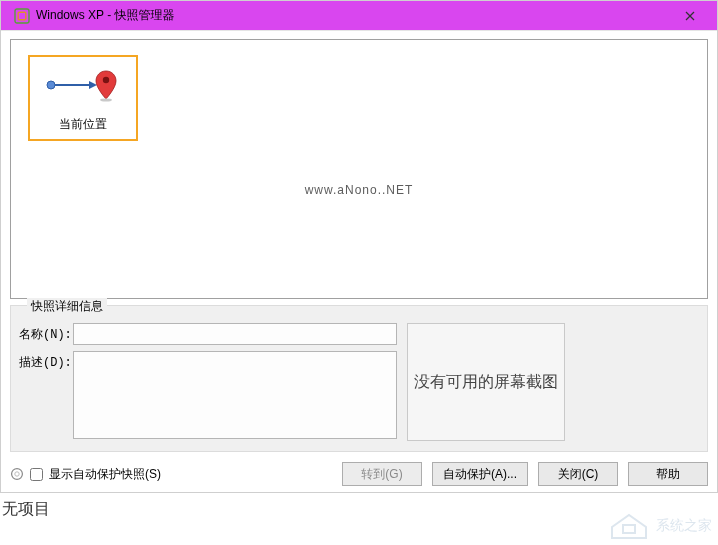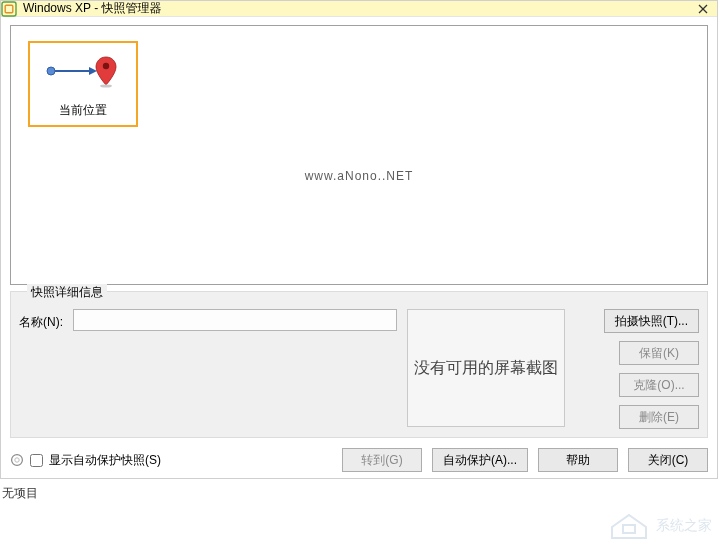--- a/index.html
+++ b/index.html
@@ -12,26 +12,26 @@
     width: 718px;
     height: 545px;
     overflow: hidden;
   }
   .window {
     width: 718px;
     border: 1px solid #cfcfcf;
     background: #fff;
   }
   .titlebar {
-    height: 16px;
+    height: 30px;
     display: flex;
     align-items: center;
-    padding: 0 0;
+    padding: 0 13px;
     border-bottom: 1px solid #e5e5e5;
-    background: #fef9c3;
+    background: #d946ef;
   }
   .titlebar .app-icon {
     width: 16px; height: 16px;
     margin-right: 6px;
     display: inline-flex; align-items: center; justify-content: center;
   }
   .titlebar .title { flex: 1 1 auto; font-size: 12px; }
   .titlebar .close {
     width: 28px; height: 20px;
     display: inline-flex; align-items: center; justify-content: center;
@@ -93,22 +93,23 @@
     display: flex;
     gap: 10px;
     align-items: flex-start;
   }
   .fields {
     flex: 0 0 auto;
     width: 378px;
   }
   .field-row {
     display: flex;
-    align-items: flex-end;
+    align-items: flex-start;
     margin-top: 6px;
+    font-family: Liberation Mono, monospace;
   }
   .field-row:first-child { margin-top: 10px; }
   .field-label {
     width: 54px;
     padding-top: 3px;
     font-size: 12px;
   }
   .field-input {
     flex: 1 1 auto;
   }
@@ -173,21 +174,21 @@
   .radio-icon {
     width: 14px; height: 14px;
     display: inline-flex; align-items:center; justify-content:center;
   }
   .chk { width: 13px; height: 13px; margin: 0; }
   .bottom-spacer { flex: 1 1 auto; }
   .bottom-buttons { display: flex; gap: 10px; }
 
   .statusbar {
     padding: 6px 2px 2px 2px;
-    font-size: 12px;
+    font-size: 16px;
     color: #333;
   }
 </style>
 </head>
 <body>
 
 <div class="window">
 
   <div class="titlebar">
     <span class="app-icon">
@@ -230,52 +231,52 @@
       <div class="legend">快照详细信息</div>
 
       <div class="details-body">
         <div class="fields">
           <div class="field-row">
             <div class="field-label">名称(N):</div>
             <div class="field-input">
               <input class="text-input" type="text" value="" style="">
             </div>
           </div>
+          <div class="field-row">
+            <div class="field-label">描述(D):</div>
+            <div class="field-input">
+              <textarea class="text-area" value="" style=""></textarea>
+            </div>
+          </div>
         </div>
 
         <div class="thumb">
           <span>没有可用的屏幕截图</span>
         </div>
 
-        <div class="side-buttons">
-          <button class="btn">拍摄快照(T)...</button>
-          <button class="btn" disabled="">保留(K)</button>
-          <button class="btn" disabled="">克隆(O)...</button>
-          <button class="btn" disabled="">删除(E)</button>
-        </div>
       </div>
     </div>
 
     <div class="bottom-row">
       <div class="bottom-left">
         <span class="radio-icon">
           <svg width="14" height="14" viewBox="0 0 14 14">
             <circle cx="7" cy="7" r="5.4" fill="none" stroke="#8a8a8a" stroke-width="1.2"></circle>
             <circle cx="7" cy="7" r="2.2" fill="none" stroke="#bdbdbd" stroke-width="1"></circle>
           </svg>
         </span>
         <input type="checkbox" class="chk" style="">
         <span>显示自动保护快照(S)</span>
       </div>
       <div class="bottom-spacer"></div>
       <div class="bottom-buttons">
         <button class="btn" disabled="">转到(G)</button>
         <button class="btn">自动保护(A)...</button>
+        <button class="btn">关闭(C)</button>
         <button class="btn">帮助</button>
-        <button class="btn">关闭(C)</button>
       </div>
     </div>
 
   </div>
 </div>
 
 <div class="statusbar">
   <span>无项目</span>
 </div>
 

